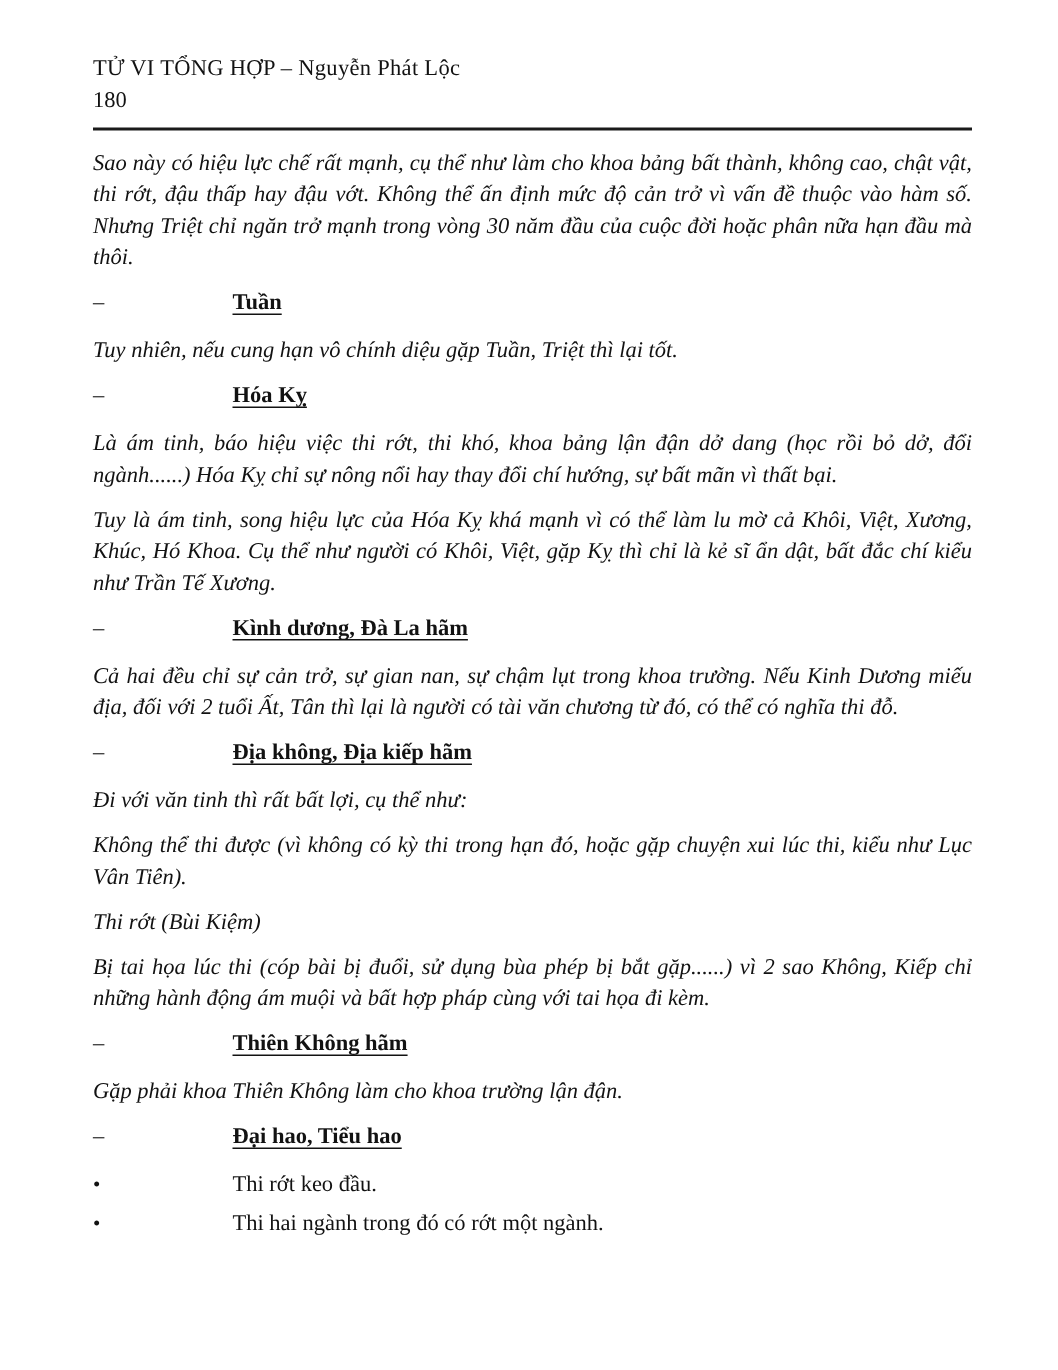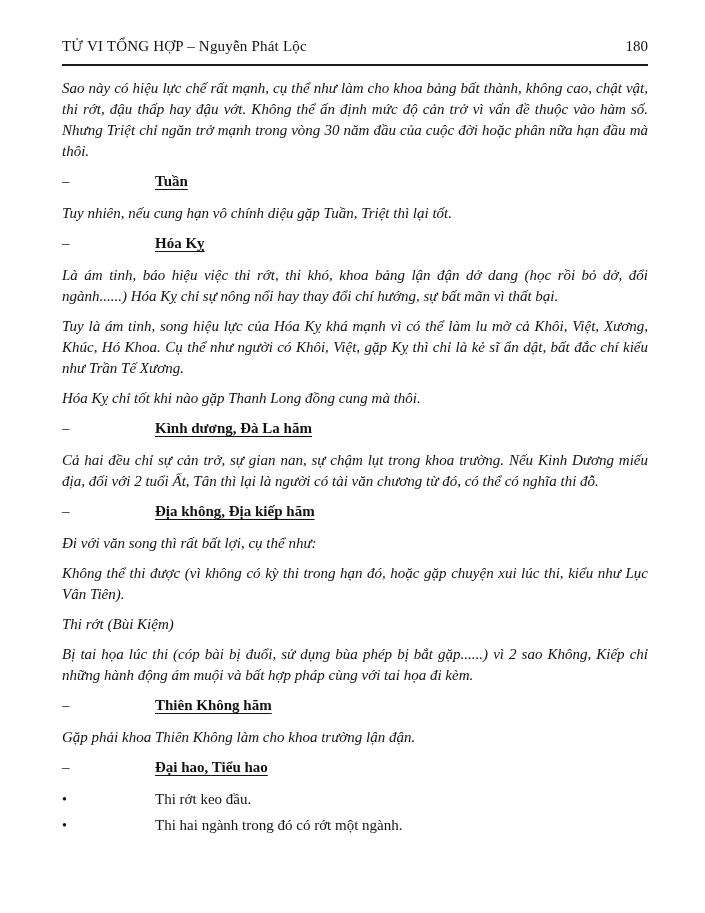--- a/index.html
+++ b/index.html
@@ -15,20 +15,21 @@
     line-height: 21px;
     box-sizing: border-box;
     padding: 36px 57px 20px 62px;
     overflow: hidden;
   }
   .header {
     display: flex;
     justify-content: space-between;
     align-items: baseline;
     margin-bottom: 7px;
+    flex-direction: column;
   }
   .header .book-title { letter-spacing: 0.2px; }
   .rule {
     border: 0;
     border-top: 2px solid #1a1a1a;
     margin: 0 0 12px 0;
   }
   .para {
     margin: 0 0 9px 0;
     text-align: justify;
@@ -67,31 +68,30 @@
         <span class="marker">–</span>
         <span class="label">Tuần</span>
       </div>
       <p class="para">Tuy nhiên, nếu cung hạn vô chính diệu gặp Tuần, Triệt thì lại tốt.</p>
       <div class="row heading">
         <span class="marker">–</span>
         <span class="label">Hóa Kỵ</span>
       </div>
       <p class="para">Là ám tinh, báo hiệu việc thi rớt, thi khó, khoa bảng lận đận dở dang (học rồi bỏ dở, đổi ngành......) Hóa Kỵ chỉ sự nông nổi hay thay đổi chí hướng, sự bất mãn vì thất bại.</p>
       <p class="para">Tuy là ám tinh, song hiệu lực của Hóa Kỵ khá mạnh vì có thể làm lu mờ cả Khôi, Việt, Xương, Khúc, Hó Khoa. Cụ thể như người có Khôi, Việt, gặp Kỵ thì chỉ là kẻ sĩ ẩn dật, bất đắc chí kiểu như Trần Tế Xương.</p>
-      <p class="para">Hóa Kỵ chỉ tốt khi nào gặp Thanh Long đồng cung mà thôi.</p>
       <div class="row heading">
         <span class="marker">–</span>
         <span class="label">Kình dương, Đà La hãm</span>
       </div>
       <p class="para">Cả hai đều chỉ sự cản trở, sự gian nan, sự chậm lụt trong khoa trường. Nếu Kinh Dương miếu địa, đối với 2 tuổi Ất, Tân thì lại là người có tài văn chương từ đó, có thể có nghĩa thi đỗ.</p>
       <div class="row heading">
         <span class="marker">–</span>
         <span class="label">Địa không, Địa kiếp hãm</span>
       </div>
-      <p class="para">Đi với văn song thì rất bất lợi, cụ thể như:</p>
+      <p class="para">Đi với văn tinh thì rất bất lợi, cụ thể như:</p>
       <p class="para">Không thể thi được (vì không có kỳ thi trong hạn đó, hoặc gặp chuyện xui lúc thi, kiểu như Lục Vân Tiên).</p>
       <p class="para">Thi rớt (Bùi Kiệm)</p>
       <p class="para">Bị tai họa lúc thi (cóp bài bị đuổi, sử dụng bùa phép bị bắt gặp......) vì 2 sao Không, Kiếp chỉ những hành động ám muội và bất hợp pháp cùng với tai họa đi kèm.</p>
       <div class="row heading">
         <span class="marker">–</span>
         <span class="label">Thiên Không hãm</span>
       </div>
       <p class="para">Gặp phải khoa Thiên Không làm cho khoa trường lận đận.</p>
       <div class="row heading">
         <span class="marker">–</span>

